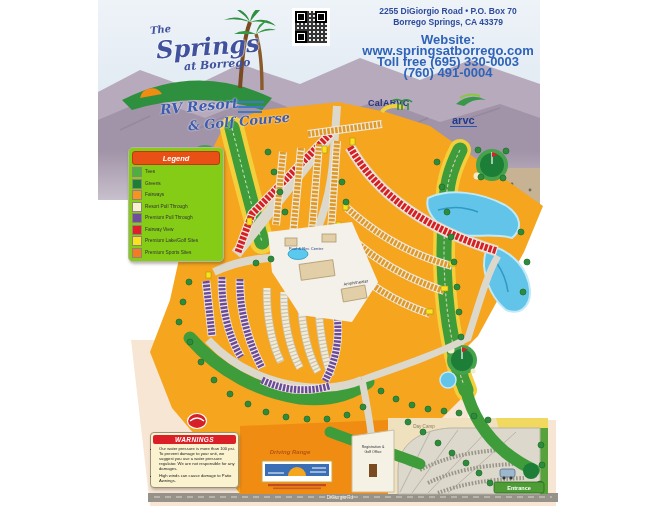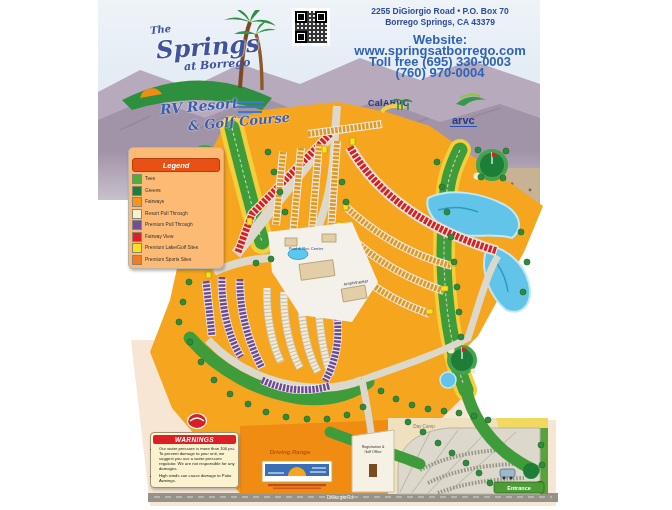--- a/index.html
+++ b/index.html
@@ -1,35 +1,35 @@
 <!DOCTYPE html>
 <html><head>
 <meta charset="utf-8">
 <style>
   html,body{margin:0;padding:0;background:#fff;}
   #canvas{position:relative;width:672px;height:510px;background:#ffffff;overflow:hidden;
           font-family:"Liberation Sans",sans-serif;}
   svg{position:absolute;left:0;top:0;}
   .abs{position:absolute;}
   
-  #contact{left:330px;top:6px;width:220px;text-align:center;line-height:11px;}
+  #contact{left:338px;top:6px;width:220px;text-align:center;line-height:11px;}
   #contact .g1{color:#2d4b9b;font-weight:bold;font-size:8.5px;}
   #contact .g2{color:#2f63b8;font-weight:bold;font-size:13px;margin-top:6px;}
   
   #qr{left:292px;top:8px;width:34px;height:34px;background:#fff;border:2px solid #fff;}
   #qr .noise{position:absolute;inset:1px;
      background:
        repeating-linear-gradient(0deg,#111 0 2px,transparent 2px 4px),
        repeating-linear-gradient(90deg,#111 0 2px,#e9e9e9 2px 4px);
      opacity:.85;}
   #qr .f{position:absolute;width:8px;height:8px;border:2px solid #000;background:#fff;}
   #qr .f i{position:absolute;inset:1px;background:#000;display:block;}
   
-  #legend{left:128px;top:147px;width:88px;background:#fdba74;border:1px solid #b9b4aa;
-          border-radius:5px;box-shadow:1px 2px 3px rgba(60,50,40,.35);padding:10px 3px 2px 3px;}
+  #legend{left:128px;top:147px;width:88px;background:#84cc16;border:1px solid #b9b4aa;
+          border-radius:5px;box-shadow:1px 2px 3px rgba(60,50,40,.35);padding:3px 3px 2px 3px;}
   #legend .hd{background:#e85016;color:#fff;font-weight:bold;font-style:italic;
           font-size:7.5px;text-align:center;border-radius:3px;padding:1.5px 0;margin-bottom:2px;
           border:1px solid #b93c0d;}
   #legend .row{display:flex;align-items:center;margin:1.5px 0;}
   #legend .sw{width:8px;height:8px;border:1px solid #8a8576;margin-right:3px;flex:0 0 8px;}
   #legend .lb{font-size:4.8px;line-height:5.4px;color:#333;}
   
   #warnings{left:150px;top:432px;width:83px;background:#fbf3cf;border:1px solid #9a917c;
             border-radius:4px;box-shadow:1px 2px 3px rgba(60,50,40,.3);padding:2px;}
   #warnings .hd{background:#dc1f26;color:#fff;font-weight:bold;font-style:italic;font-size:6.5px;
@@ -375,21 +375,21 @@
 </div>
 
 <div id="contact" class="abs">
   <div class="g1">
     <div>2255 DiGiorgio Road • P.O. Box 70</div>
     <div>Borrego Springs, CA 43379</div>
   </div>
   <div class="g2">
     <div>Website: www.springsatborrego.com</div>
     <div>Toll free (695) 330-0003</div>
-    <div>(760) 970-0004</div>
+    <div>(760) 491-0004</div>
   </div>
 </div>
 
 <div id="assoc-left" class="abs">
   <svg width="62" height="16">
     <path d="M14,14 a14,9 0 0 1 22,-4" stroke="#f3cf3b" stroke-width="4" fill="none"></path>
     <path d="M34,12 v-9 M34,3 q-6,-3 -10,0 M34,3 q6,-3 10,1 M30,12 v-7 M40,12 v-7" stroke="#2e8f3f" stroke-width="1.6" fill="none"></path>
   </svg>
   <div class="nm">CalARVC</div>
 </div>

